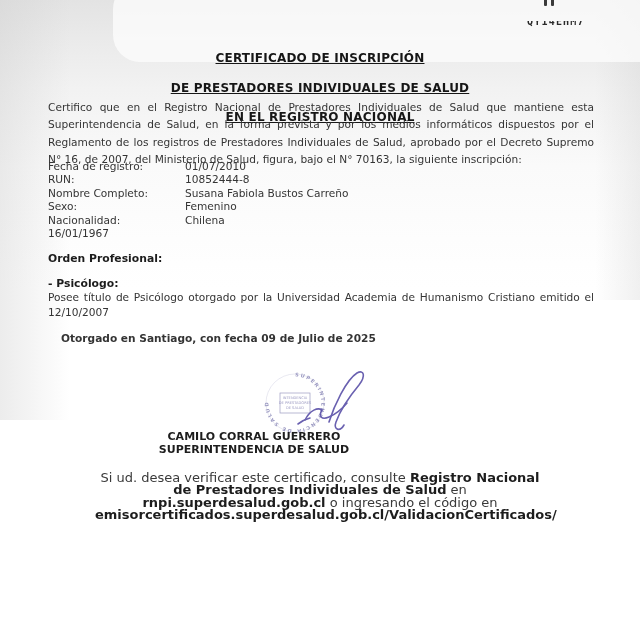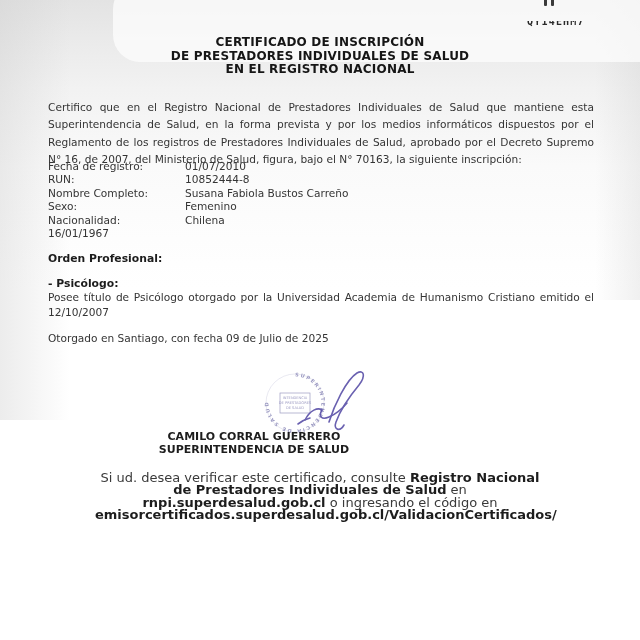--- a/index.html
+++ b/index.html
@@ -28,38 +28,38 @@
   
   .code-clip{position:absolute;left:527px;top:21px;height:9px;width:90px;overflow:hidden;}
   .code-clip span{
     display:block;margin-top:-5px;font-size:10px;font-weight:bold;color:#2a2a2a;
     letter-spacing:1.2px;font-family:"DejaVu Sans Mono","Liberation Mono",monospace;
   }
   .title{
     position:absolute;top:36px;left:0;width:640px;text-align:center;
     font-size:12px;font-weight:bold;line-height:13.6px;color:#161616;letter-spacing:.2px;
   }
-  .title span{display:block;}
+  .title span{display:block;text-decoration:underline;margin-top:16px;}
   .intro{
     position:absolute;top:99px;left:48px;width:546px;
     font-size:10.6px;line-height:17.3px;text-align:justify;color:#343434;
   }
   .fields{
     position:absolute;top:160px;left:48px;width:420px;
     display:grid;grid-template-columns:137px auto;
     font-size:10.6px;line-height:13.4px;color:#343434;
   }
   .heading{position:absolute;left:48px;font-size:10.8px;font-weight:bold;color:#1c1c1c;}
   .orden{top:252px;}
   .prof{top:277px;}
   .prof-text{
     position:absolute;top:290px;left:48px;width:546px;
     font-size:10.6px;line-height:15px;text-align:justify;color:#343434;
   }
-  .issued{position:absolute;top:332px;left:48px;font-size:10.6px;color:#343434;}
+  .issued{position:absolute;top:332px;left:61px;font-size:10.6px;color:#343434;font-weight:bold;}
   .stamp-sig{position:absolute;left:250px;top:366px;width:160px;height:72px;}
   .signatory{
     position:absolute;top:430px;left:0;width:508px;text-align:center;
     font-size:11px;font-weight:bold;line-height:13.2px;color:#1d1d1d;
   }
   .signatory div{margin:0;}
   .footer{
     position:absolute;top:472px;left:95px;width:450px;text-align:center;
     font-size:13px;line-height:12.4px;color:#3a3a3a;
   }

